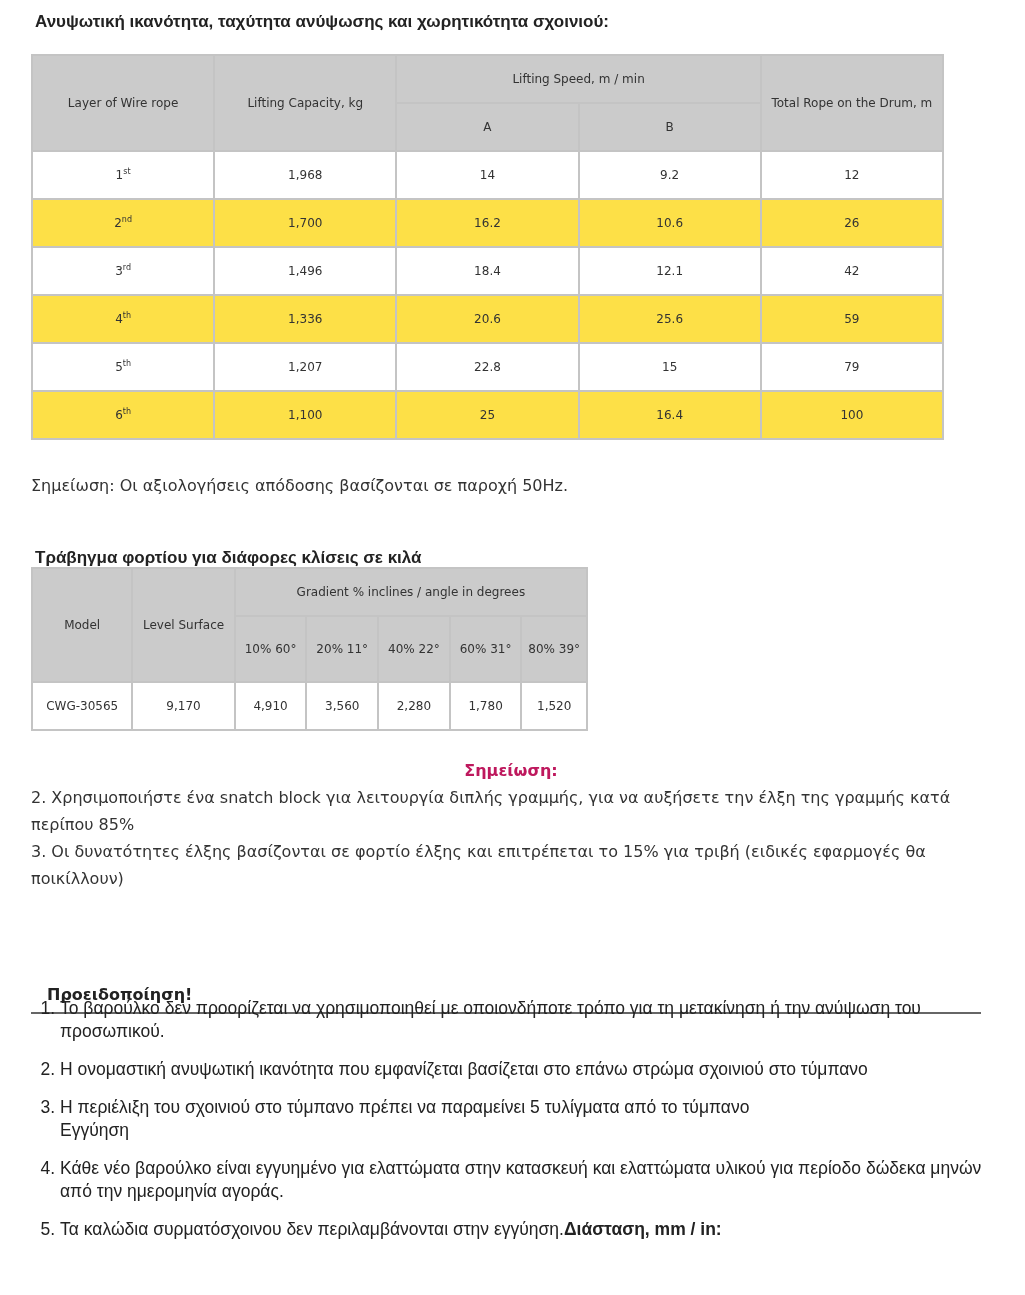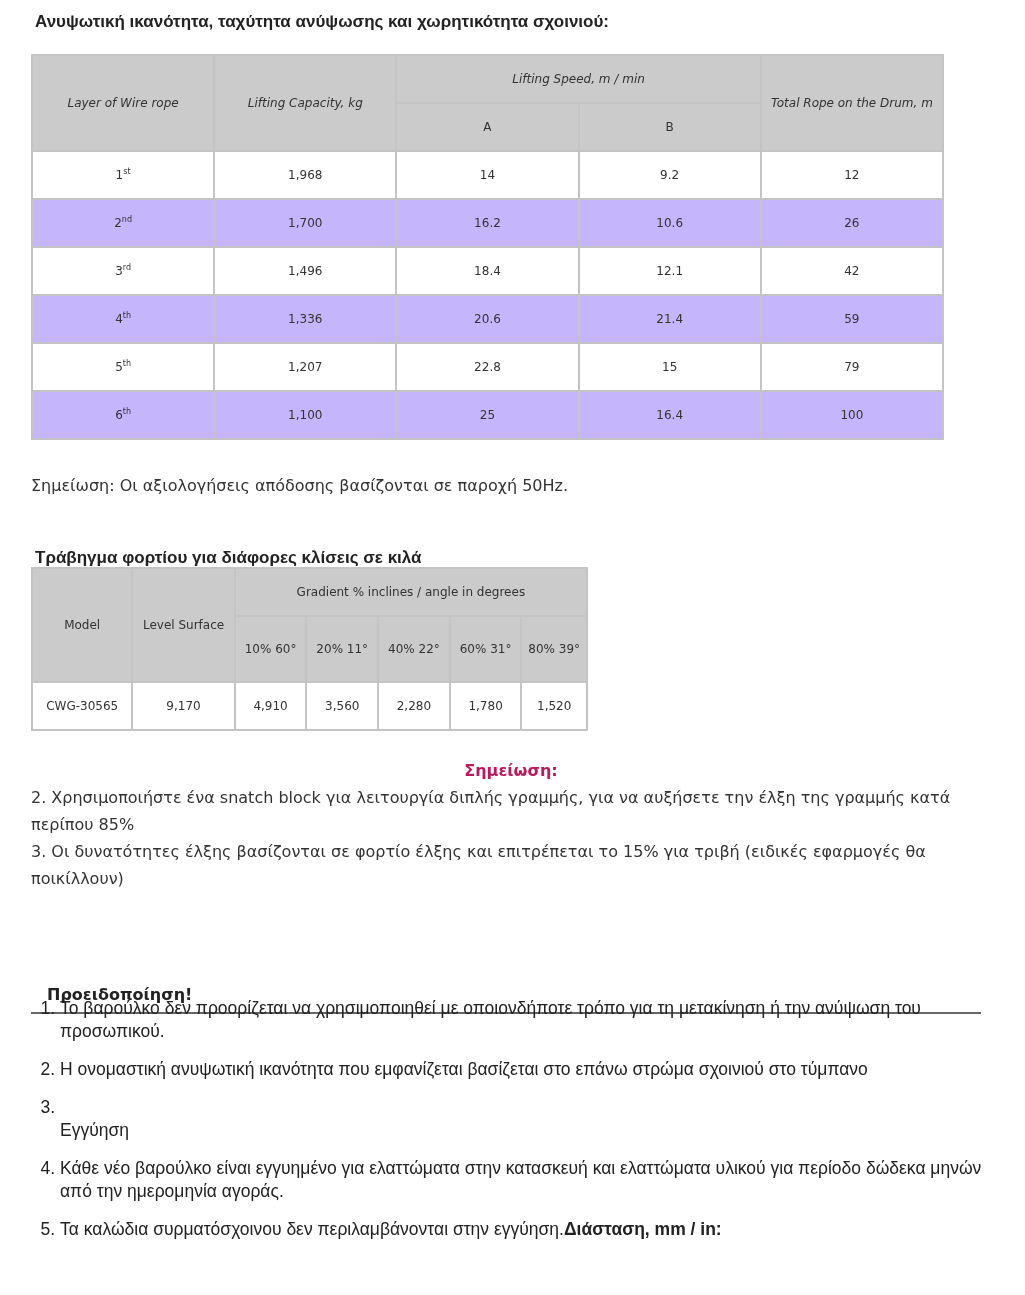--- a/index.html
+++ b/index.html
@@ -30,31 +30,31 @@
       table-layout: fixed;
     }
     table.spec td, table.spec th {
       border: 2px solid #c4c4c4;
       text-align: center;
       vertical-align: middle;
       font-weight: normal;
       padding: 0 4px;
     }
     table.spec th { background: #cbcbcb; }
-    table.spec tr.shade td { background: #c4b5fd; }
+    table.spec tr.shade td { background: #fde047; }
     table.spec tr.plain td { background: #ffffff; }
     sup { font-size: 8px; vertical-align: 5px; line-height: 0; }
 
     #t1 { left: 31px; top: 54px; width: 913px; }
     #t1 col.c0 { width: 182px; }
     #t1 col.c1 { width: 182px; }
     #t1 col.c2 { width: 182px; }
     #t1 col.c3 { width: 182px; }
     #t1 col.c4 { width: 182px; }
-    #t1 tr.hr1 th { height: 46px; font-style: italic; }
+    #t1 tr.hr1 th { height: 46px; }
     #t1 tr.hr2 th { height: 46px; }
     #t1 tbody td { height: 46px; }
 
     #t2 { left: 31px; top: 567px; width: 557px; }
     #t2 col.m { width: 98px; }
     #t2 col.l { width: 100px; }
     #t2 col.g { width: 70px; }
     #t2 col.g5 { width: 64px; }
     #t2 tr.hr1 th { height: 46px; }
     #t2 tr.hr2 th { height: 64px; }
@@ -160,21 +160,21 @@
         <td><span>3</span><sup>rd</sup></td>
         <td>1,496</td>
         <td>18.4</td>
         <td>12.1</td>
         <td>42</td>
       </tr>
       <tr class="shade">
         <td><span>4</span><sup>th</sup></td>
         <td>1,336</td>
         <td>20.6</td>
-        <td>21.4</td>
+        <td>25.6</td>
         <td>59</td>
       </tr>
       <tr class="plain">
         <td><span>5</span><sup>th</sup></td>
         <td>1,207</td>
         <td>22.8</td>
         <td>15</td>
         <td>79</td>
       </tr>
       <tr class="shade">
@@ -233,16 +233,16 @@
   <div>2. Χρησιμοποιήστε ένα snatch block για λειτουργία διπλής γραμμής, για να αυξήσετε την έλξη της γραμμής κατά περίπου 85%</div>
   <div>3. Οι δυνατότητες έλξης βασίζονται σε φορτίο έλξης και επιτρέπεται το 15% για τριβή (ειδικές εφαρμογές θα ποικίλλουν)</div>
 </div>
 
 <h3 class="warn-title">Προειδοποίηση!</h3>
 <div class="rule"></div>
 
 <ol class="warn-list">
   <li><span>Το βαρούλκο δεν προορίζεται να χρησιμοποιηθεί με οποιονδήποτε τρόπο για τη μετακίνηση ή την ανύψωση του προσωπικού.</span></li>
   <li><span>Η ονομαστική ανυψωτική ικανότητα που εμφανίζεται βασίζεται στο επάνω στρώμα σχοινιού στο τύμπανο</span></li>
-  <li><br><span>Εγγύηση</span></li>
+  <li><span>Η περιέλιξη του σχοινιού στο τύμπανο πρέπει να παραμείνει 5 τυλίγματα από το τύμπανο</span><br><span>Εγγύηση</span></li>
   <li><span>Κάθε νέο βαρούλκο είναι εγγυημένο για ελαττώματα στην κατασκευή και ελαττώματα υλικού για περίοδο δώδεκα μηνών από την ημερομηνία αγοράς.</span></li>
   <li><span>Τα καλώδια συρματόσχοινου δεν περιλαμβάνονται στην εγγύηση.</span><span class="strong">Διάσταση, mm / in:</span></li>
 </ol>
 
 </body></html>

